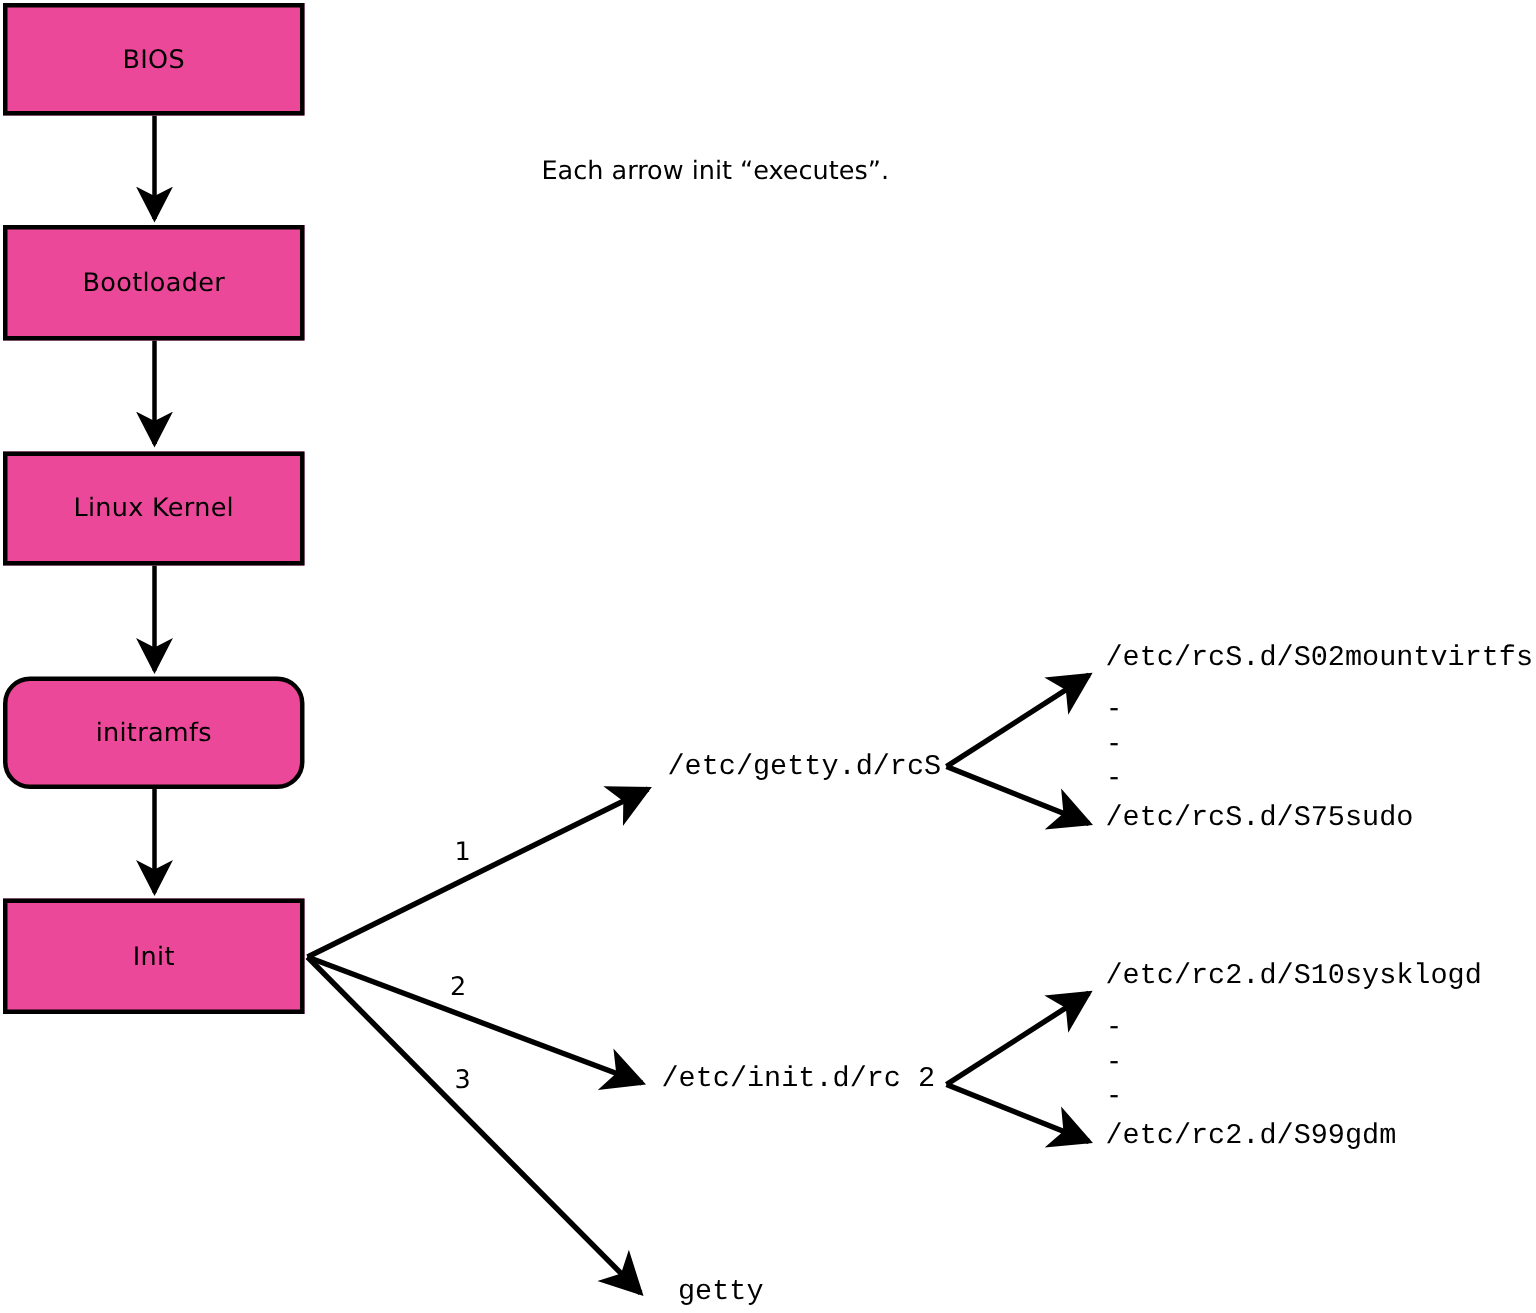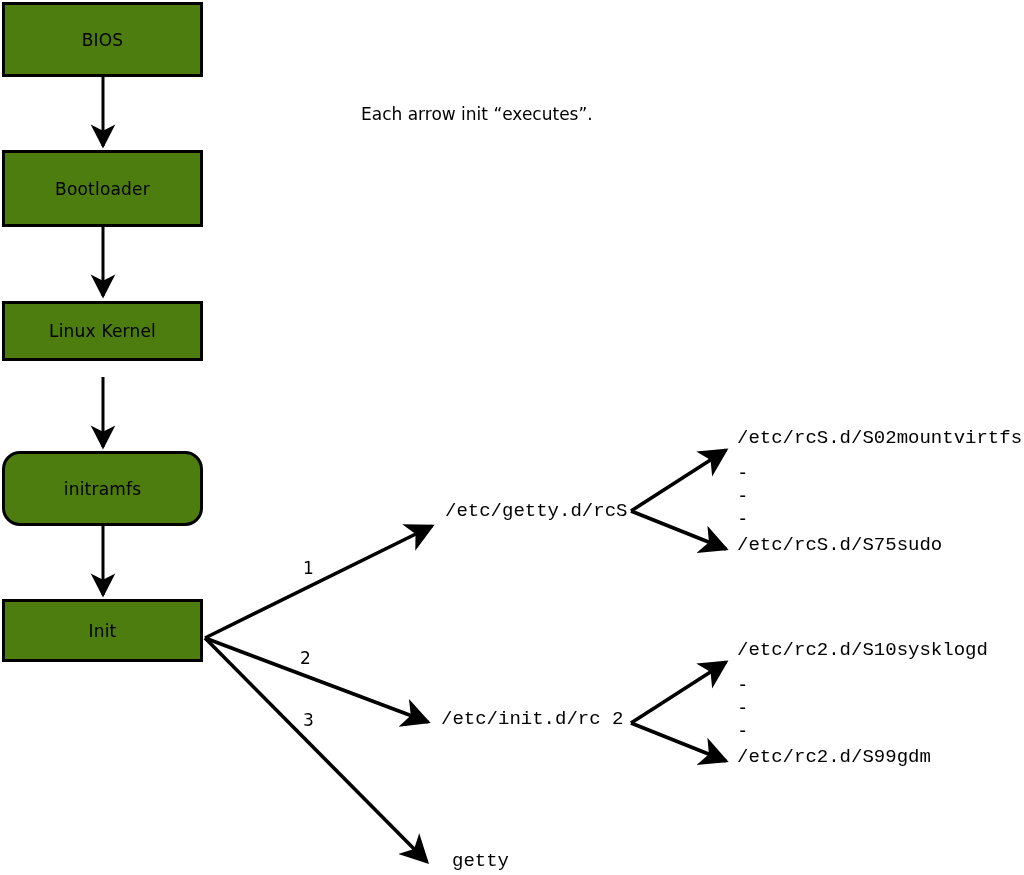--- a/index.html
+++ b/index.html
@@ -19,21 +19,21 @@
     position: absolute;
     left: 0;
     top: 0;
     width: 1024px;
     height: 875px;
   }
   .node-box {
     position: absolute;
     box-sizing: border-box;
     border: 3px solid #000000;
-    background: #4d7c0f;
+    background: #ec4899;
     display: flex;
     align-items: center;
     justify-content: center;
   }
   .node-label {
     font-family: "DejaVu Sans", sans-serif;
     font-size: 17px;
     color: #000000;
     letter-spacing: 0.2px;
     white-space: nowrap;
@@ -108,29 +108,29 @@
   </svg>
 
   <div class="node-box" style="left:2px; top:2px; width:201px; height:75px;">
     <span class="node-label">BIOS</span>
   </div>
 
   <div class="node-box" style="left:2px; top:150px; width:201px; height:77px;text-align:center;">
     <span class="node-label">Bootloader</span>
   </div>
 
-  <div class="node-box" style="left:2px; top:301px; width:201px; height:60px;">
+  <div class="node-box" style="left:2px; top:301px; width:201px; height:76px;">
     <span class="node-label">Linux Kernel</span>
   </div>
 
   <div class="node-box" style="left:2px; top:451px; width:201px; height:75px;border-radius:18px;">
     <span class="node-label">initramfs</span>
   </div>
 
-  <div class="node-box" style="left:2px; top:599px; width:201px; height:63px;">
+  <div class="node-box" style="left:2px; top:599px; width:201px; height:77px;">
     <span class="node-label">Init</span>
   </div>
 
   <div class="caption" style="left:361px; top:106px;">Each arrow init “executes”.</div>
 
   <div class="edge-num" style="left:303px; top:560px;">1</div>
   <div class="edge-num" style="left:300px; top:650px;">2</div>
   <div class="edge-num" style="left:303px; top:712px;">3</div>
 
   <div class="mono-label" style="left:445px; top:502px;">/etc/getty.d/rcS</div>

